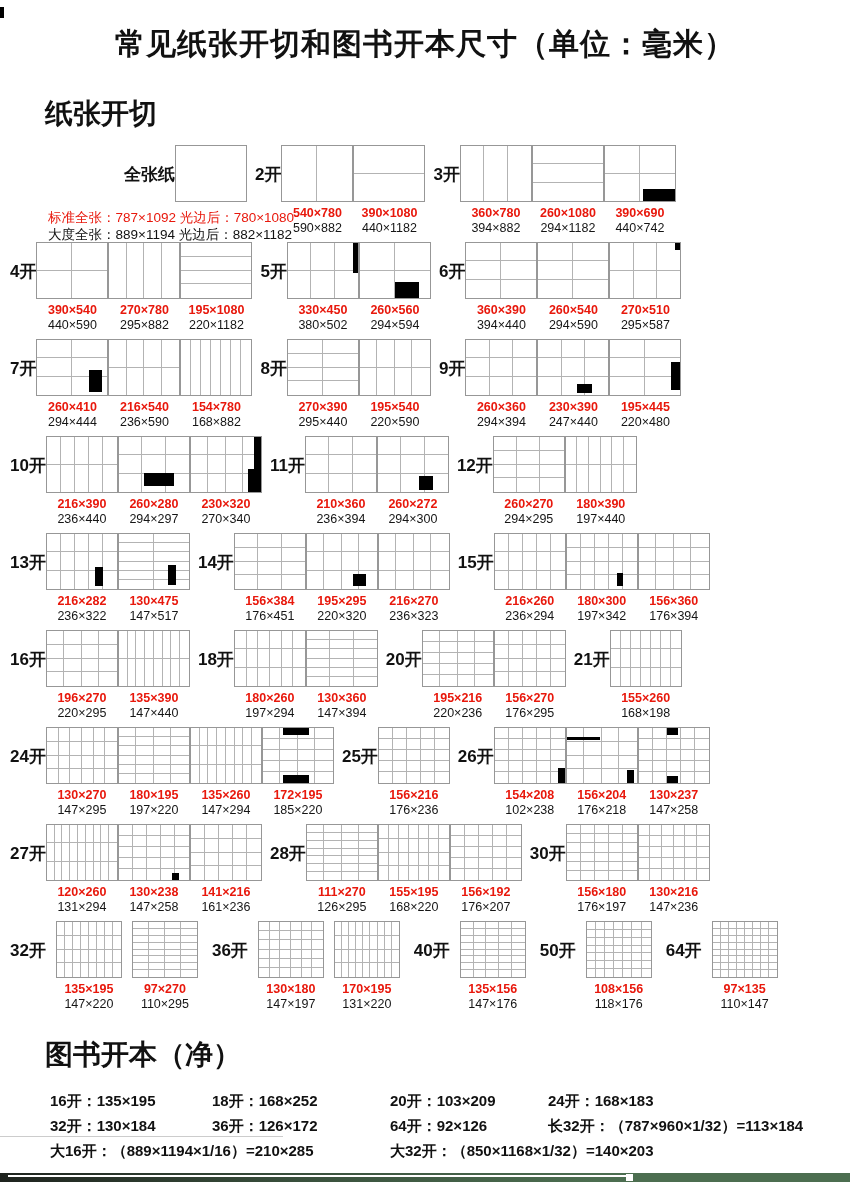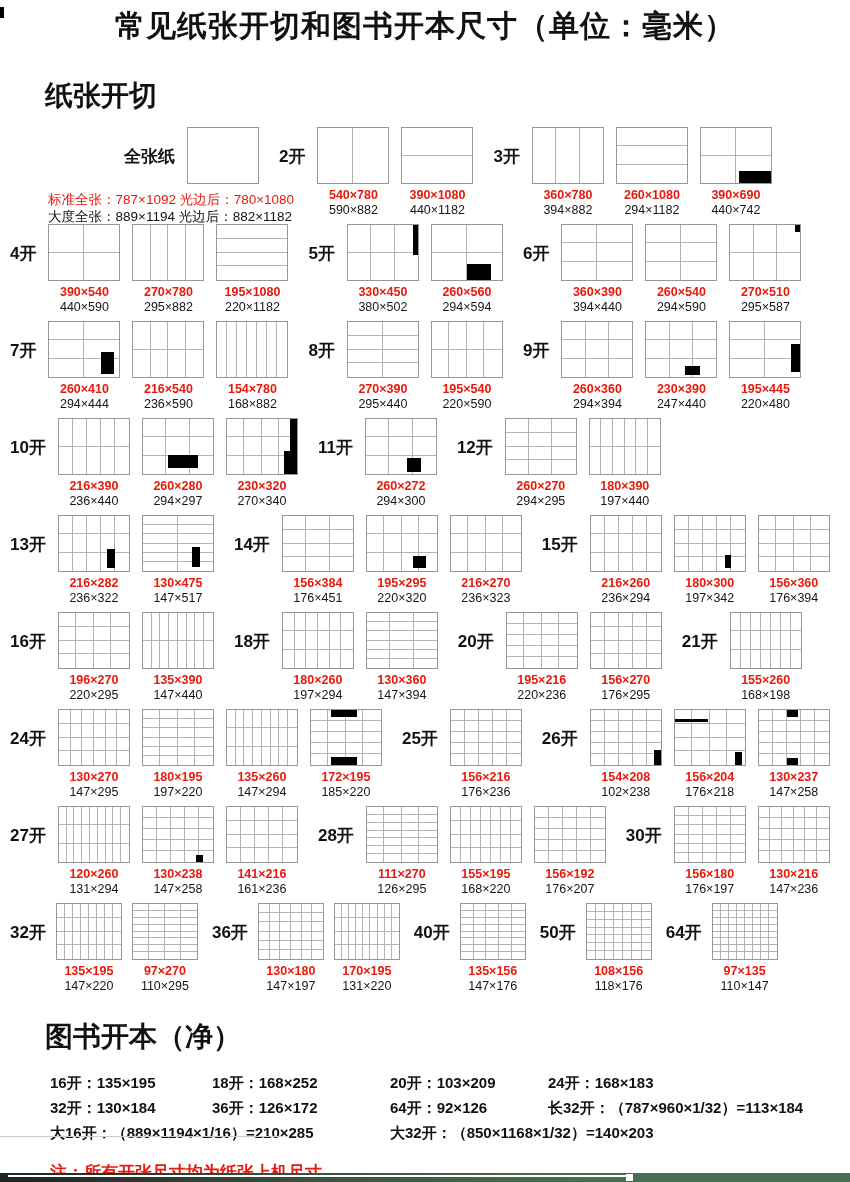--- a/index.html
+++ b/index.html
@@ -3,25 +3,25 @@
 <meta charset="utf-8">
 <style>
   html,body{margin:0;padding:0}
   body{
     width:850px;height:1182px;position:relative;overflow:hidden;
     background:#fff;color:#111;
     font-family:"Liberation Sans","DejaVu Sans",sans-serif;
     --red:#e8180c; --line:#b3b3b3; --barA:#1e231e; --barB:#4c6e50;
   }
   .corner-artifact{position:absolute;left:0;top:7px;width:4px;height:11px;background:#000}
-  .main-title{margin:6px 0 0 0;text-align:center;font-size:30px;font-weight:bold;letter-spacing:1px;white-space:nowrap}
+  .main-title{margin:24px 0 0 0;text-align:center;font-size:30px;font-weight:bold;letter-spacing:1px;white-space:nowrap}
   .sec-head{font-size:28px;font-weight:bold;margin:0}
   #s1-head{margin:30px 0 12px 45px}
   #rows{margin-left:4px;position:relative}
-  .row{display:flex;align-items:flex-start;gap:12px;margin:0 0 6px 2px;position:relative}
+  .row{display:flex;align-items:flex-start;margin:0 0 6px 2px;position:relative}
   .kai-label{font-size:17px;font-weight:bold;margin:18px 0 0 8px;white-space:nowrap;flex:none}
   .row > .kai-label:first-child{margin-left:4px}
   .row-0 > .kai-label:first-child{margin-left:118px}
   .row-8{gap:10px}
   .row-8 .box{width:66px}
   .row-8 .kai-label{margin-left:4px}
   .stack{display:flex;flex-direction:column;align-items:center;flex:none}
   .box{position:relative;width:72px;height:57px;border:1px solid #979797;background:#fff;display:grid;box-sizing:border-box}
   .cell{border:0 solid var(--line)}
   .cell.br{border-right-width:1px}
@@ -441,20 +441,37 @@
         <div class="box" style="grid-template-columns: repeat(3, 1fr); grid-template-rows: repeat(3, 1fr);">
           <span class="cell br bb"></span>
           <span class="cell br bb"></span>
           <span class="cell bb"></span>
           <span class="cell br bb"></span>
           <span class="cell br bb"></span>
           <span class="cell bb"></span>
           <span class="cell br"></span>
           <span class="cell br"></span>
           <span class="cell"></span>
+        </div>
+        <div class="nums">
+          <div class="r">210×360</div>
+          <div class="b">236×394</div>
+        </div>
+      </div>
+      <div class="stack">
+        <div class="box" style="grid-template-columns: repeat(3, 1fr); grid-template-rows: repeat(3, 1fr);">
+          <span class="cell br bb"></span>
+          <span class="cell br bb"></span>
+          <span class="cell bb"></span>
+          <span class="cell br bb"></span>
+          <span class="cell br bb"></span>
+          <span class="cell bb"></span>
+          <span class="cell br"></span>
+          <span class="cell br"></span>
+          <span class="cell"></span>
           <div class="mark" style="left: 58%; top: 70%; width: 20%; height: 26%;"></div>
         </div>
         <div class="nums">
           <div class="r">260×272</div>
           <div class="b">294×300</div>
         </div>
       </div>
       <span class="kai-label">12开</span>
       <div class="stack">
         <div class="box" style="grid-template-columns: repeat(3, 1fr); grid-template-rows: repeat(4, 1fr);">

